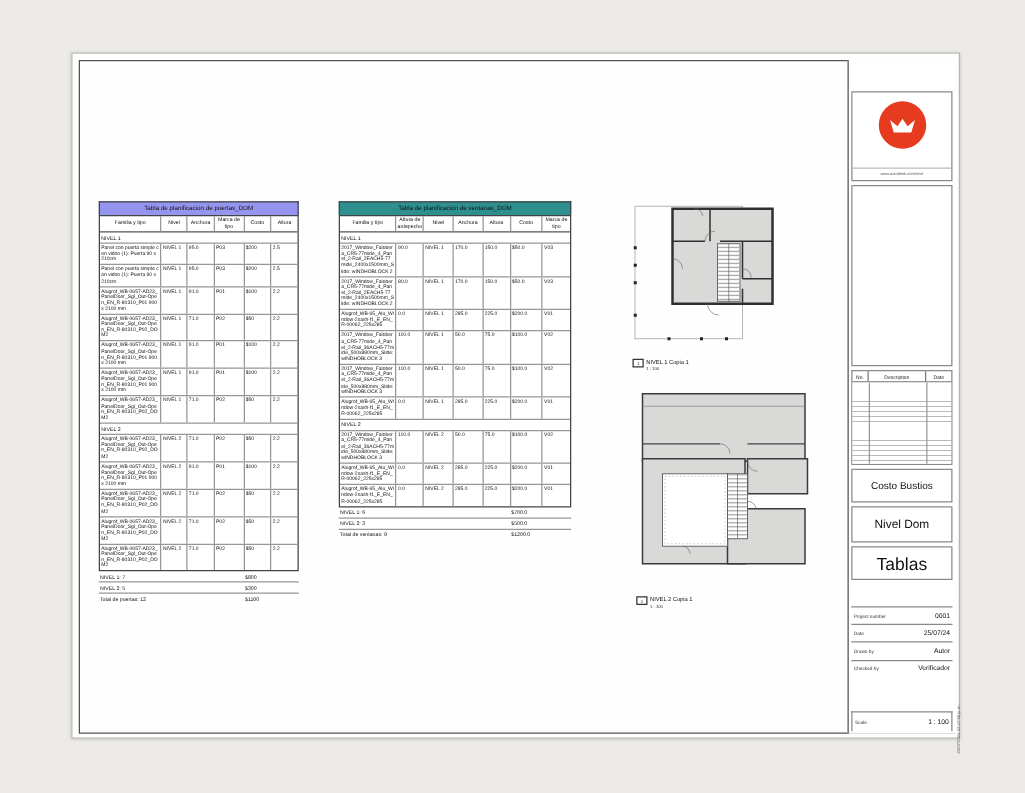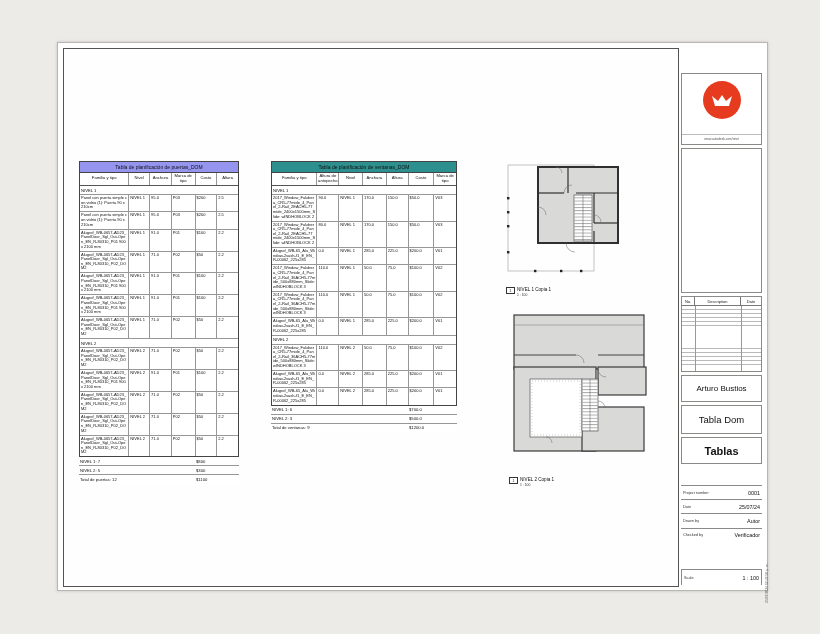--- a/index.html
+++ b/index.html
@@ -81,21 +81,21 @@
   .rev-col-no   { width:13px; border-right:0.5px solid #777; height:100%; line-height:9px; }
   .rev-col-desc { width:46px; border-right:0.5px solid #777; height:100%; line-height:9px; }
   .rev-col-date { flex:1; height:100%; line-height:9px; }
   .rev-body {
     position:absolute; top:9px; bottom:0; left:0; right:0;
     background:repeating-linear-gradient(#fff 0, #fff 3.4px, #b9b9b9 3.4px, #b9b9b9 3.9px);
   }
   .rev-vline { position:absolute; top:0; bottom:0; width:0.5px; background:#999; }
   .owner-box { top:327px; height:27px; display:flex; align-items:center; justify-content:center; font-size:8px; }
   .project-box { top:357px; height:29px; display:flex; align-items:center; justify-content:center; font-size:9.5px; }
-  .sheetname-box { top:389px; height:27px; display:flex; align-items:center; justify-content:center; font-size:11px;font-weight:bold; }
+  .sheetname-box { top:389px; height:27px; display:flex; align-items:center; justify-content:center; font-size:14px; }
   .info-box { top:437px; height:57px; border:none; }
   .tb-field {
     display:flex; justify-content:space-between; align-items:center;
     border-top:0.5px solid #8c8a86; height:14.2px; padding:0 2px;
   }
   .tb-field .lbl { font-size:3.8px; color:#333; }
   .tb-field .val { font-size:5.4px; color:#111; }
   .number-box { top:494px; height:27px; display:flex; align-items:center; justify-content:center; font-size:12.5px; letter-spacing:0.5px; }
   .scale-box { top:521px; height:16px; display:flex; justify-content:space-between; align-items:center; padding:0 2px; border-bottom:none; }
   .scale-box .lbl { font-size:3.8px; color:#333; }
@@ -446,22 +446,22 @@
           <div class="rev-col-no">No.</div>
           <div class="rev-col-desc">Description</div>
           <div class="rev-col-date">Date</div>
         </div>
         <div class="rev-body">
           <div class="rev-vline" style="left:13px;"></div>
           <div class="rev-vline" style="left:59px;"></div>
         </div>
       </div>
 
-      <div class="tb-box owner-box">Arturo Bustios</div>
-      <div class="tb-box project-box">Tabla Dom</div>
+      <div class="tb-box owner-box">Costo Bustios</div>
+      <div class="tb-box project-box">Nivel Dom</div>
       <div class="tb-box sheetname-box">Tablas</div>
 
       <div class="tb-box info-box">
         <div class="tb-field">
           <span class="lbl">Project number</span>
           <span class="val">0001</span>
         </div>
         <div class="tb-field">
           <span class="lbl">Date</span>
           <span class="val">25/07/24</span>

